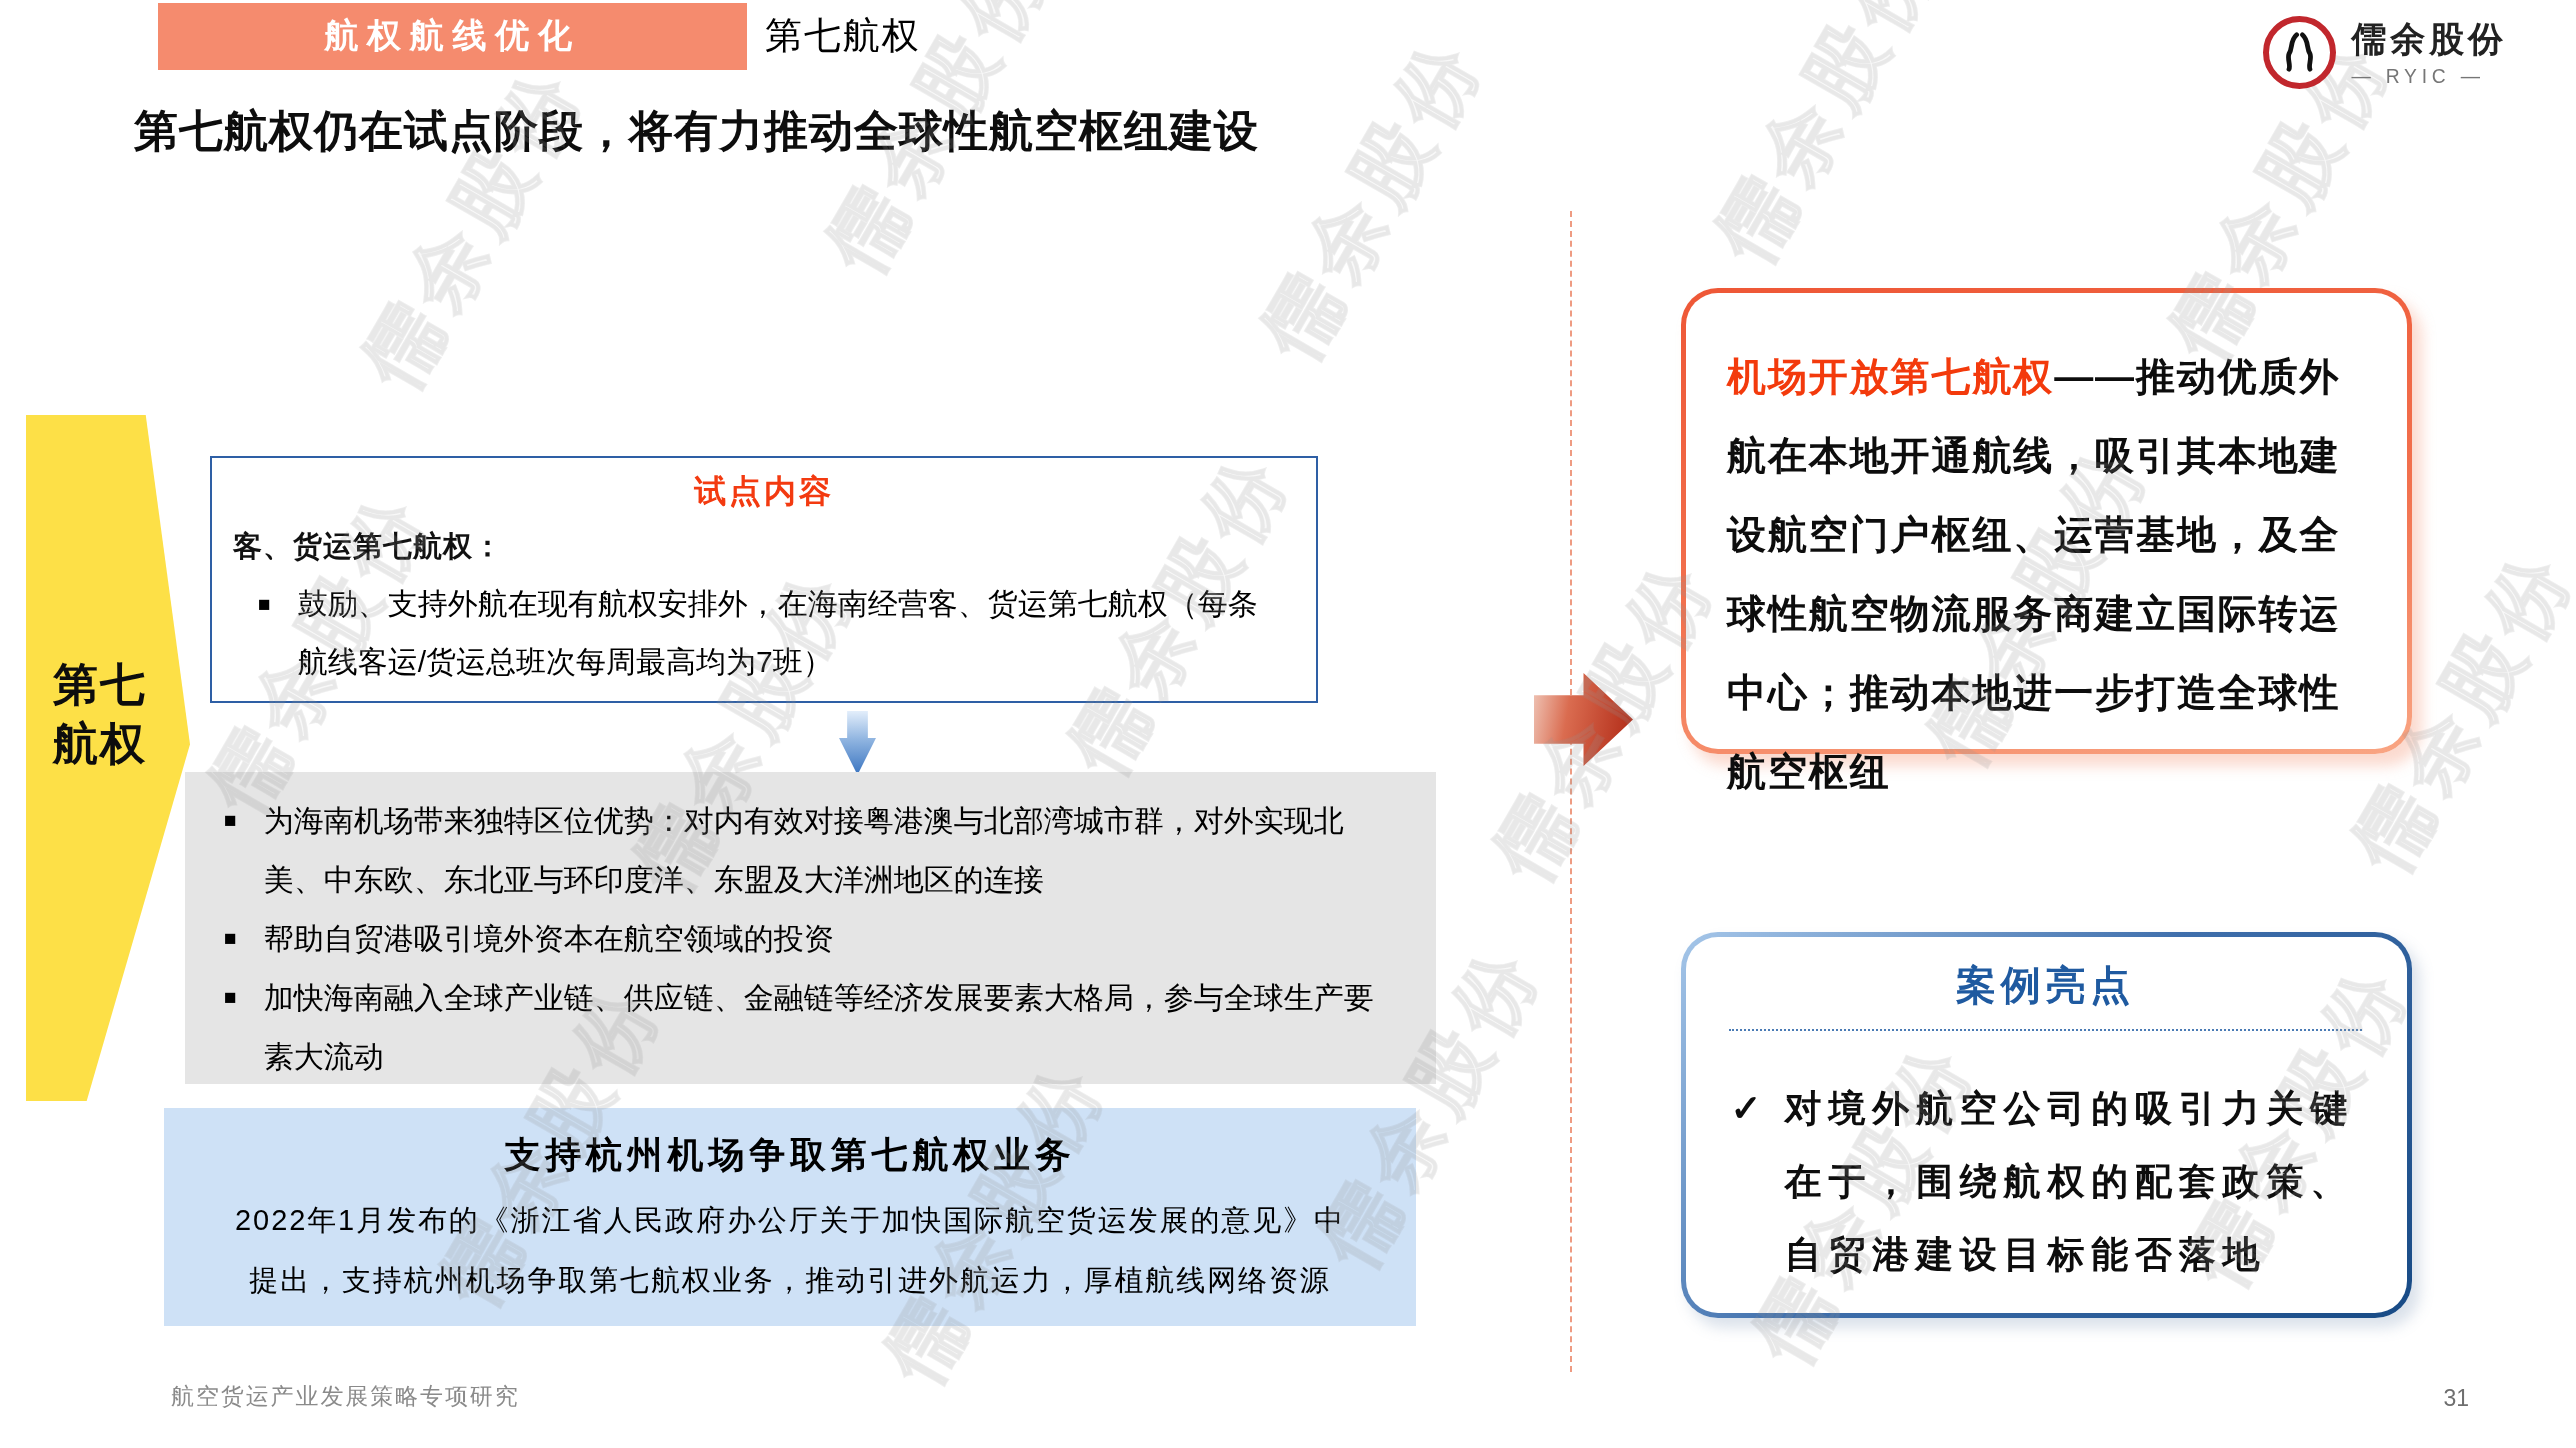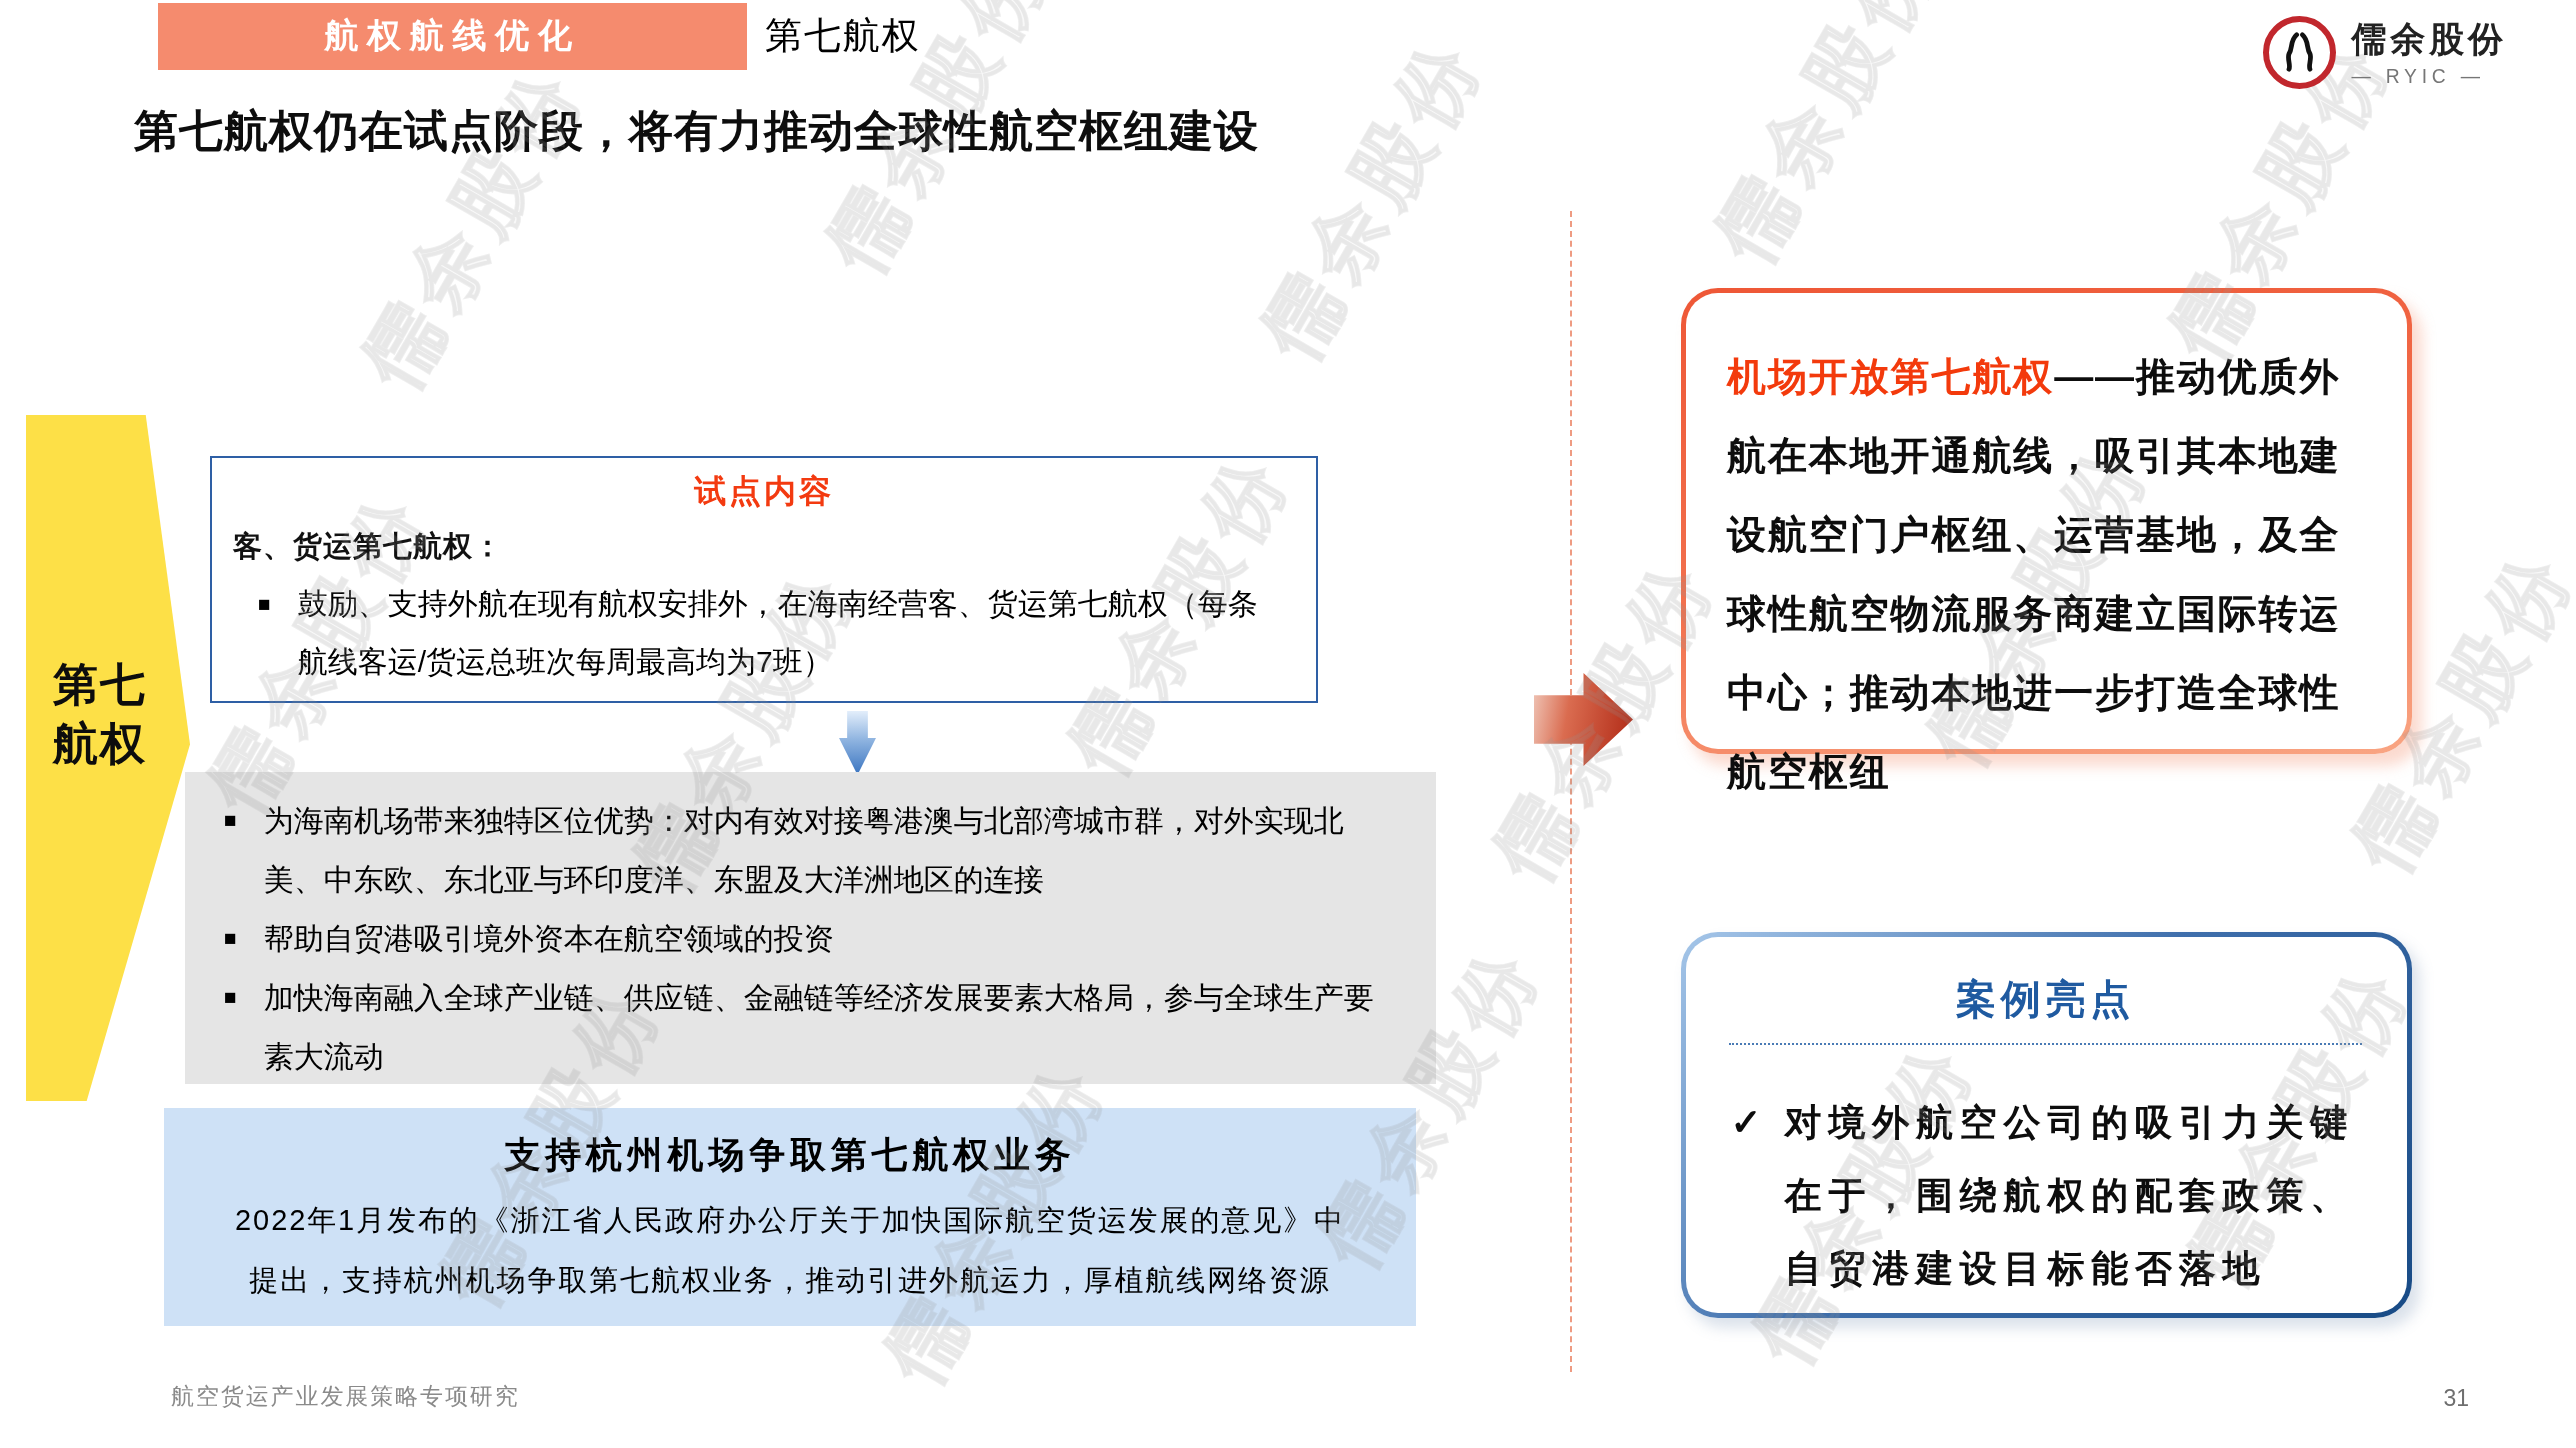--- a/index.html
+++ b/index.html
@@ -75,21 +75,21 @@
             padding:44px 30px 0 41px;}
   .takeaway p{margin:0;font-size:39px;font-weight:bold;line-height:79px;letter-spacing:1.9px;color:#0d0d0d;}
   .takeaway .hl{color:#F33A0C;}
 
   
   .case{position:absolute;left:1655px;top:932px;width:731px;height:386px;border-radius:37px;
         border:5.8px solid transparent;box-sizing:border-box;
         background:linear-gradient(#fff,#fff) padding-box,
                    linear-gradient(135deg,#A5C6E9 0%,#3F6FAC 45%,#174A85 100%) border-box;
         box-shadow:7.7px 9.7px 13.5px rgba(110,140,175,0.25);
-        padding:35px 35px 0 33px;}
+        padding:21px 35px 0 33px;}
   .case-title{text-align:center;color:#1F5AA0;font-size:40px;font-weight:bold;letter-spacing:4.8px;}
   .case-sep{border-top:2.9px dotted #4A7BB5;margin:15.5px 9.7px 0;}
   .case-row{display:flex;align-items:flex-start;margin-top:41px;font-size:37px;font-weight:bold;
             line-height:73px;letter-spacing:6.8px;color:#0d0d0d;}
   .check{flex:0 0 auto;margin:0 23px 0 11.6px;letter-spacing:0;}
 
   
   .footer-text{position:absolute;left:145px;bottom:37px;font-size:23px;color:#8a8a8a;letter-spacing:1.9px;}
   .page-num{position:absolute;right:133px;bottom:37px;font-size:23px;color:#6f6f6f;}
 </style>

